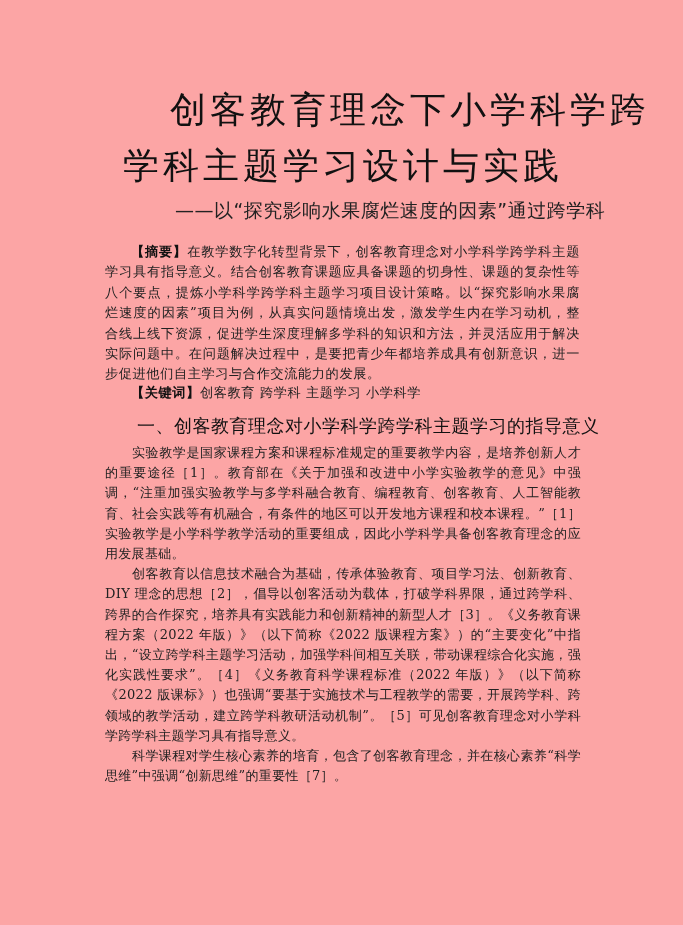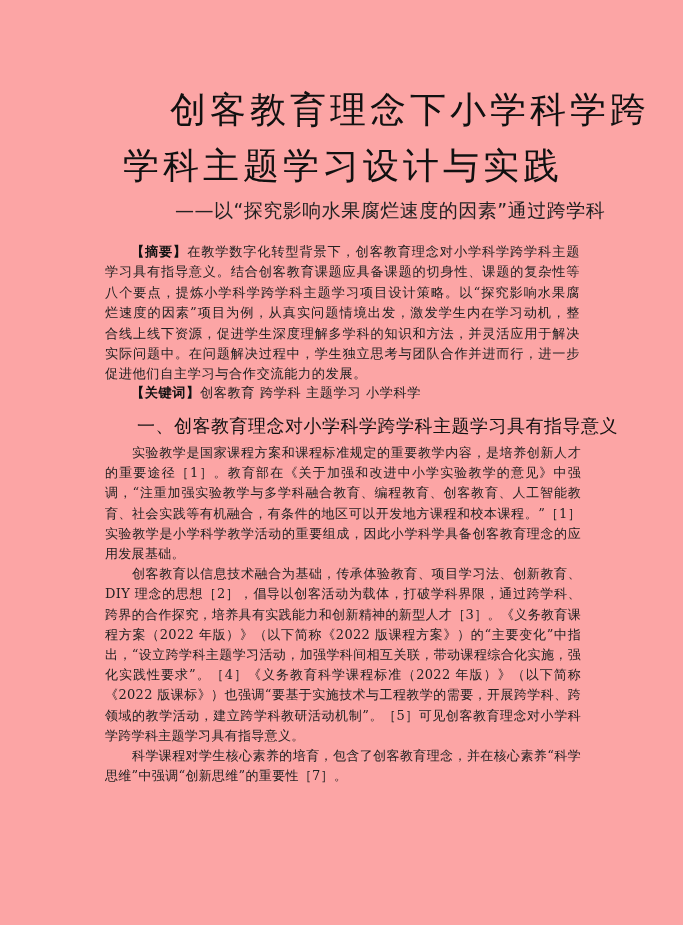--- a/index.html
+++ b/index.html
@@ -48,27 +48,27 @@
 </style>
 </head>
 <body>
 
 <div class="page">
   <div class="title1">创客教育理念下小学科学跨</div>
   <div class="title2">学科主题学习设计与实践</div>
   <div class="subtitle">——以“探究影响水果腐烂速度的因素”通过跨学科</div>
 
   <div class="abstract">
-    <p class="indent"><span class="label">【摘要】</span><span>在教学数字化转型背景下，创客教育理念对小学科学跨学科主题学习具有指导意义。结合创客教育课题应具备课题的切身性、课题的复杂性等八个要点，提炼小学科学跨学科主题学习项目设计策略。以“探究影响水果腐烂速度的因素”项目为例，从真实问题情境出发，激发学生内在学习动机，整合线上线下资源，促进学生深度理解多学科的知识和方法，并灵活应用于解决实际问题中。在问题解决过程中，学生独立思考与团队合作并进而行，进一步促进他们自主学习与合作交流能力的发展。</span></p>
+    <p class="indent"><span class="label">【摘要】</span><span>在教学数字化转型背景下，创客教育理念对小学科学跨学科主题学习具有指导意义。结合创客教育课题应具备课题的切身性、课题的复杂性等八个要点，提炼小学科学跨学科主题学习项目设计策略。以“探究影响水果腐烂速度的因素”项目为例，从真实问题情境出发，激发学生内在学习动机，整合线上线下资源，促进学生深度理解多学科的知识和方法，并灵活应用于解决实际问题中。在问题解决过程中，是要把青少年都培养成具有创新意识，进一步促进他们自主学习与合作交流能力的发展。</span></p>
   </div>
 
   <div class="keywords">
     <p class="indent"><span class="label">【关键词】</span><span>创客教育 跨学科 主题学习 小学科学</span></p>
   </div>
 
-  <div class="section-heading">一、创客教育理念对小学科学跨学科主题学习具有指导意义</div>
+  <div class="section-heading">一、创客教育理念对小学科学跨学科主题学习的指导意义</div>
 
   <div class="body">
     <p>实验教学是国家课程方案和课程标准规定的重要教学内容，是培养创新人才的重要途径［1］。教育部在《关于加强和改进中小学实验教学的意见》中强调，“注重加强实验教学与多学科融合教育、编程教育、创客教育、人工智能教育、社会实践等有机融合，有条件的地区可以开发地方课程和校本课程。”［1］实验教学是小学科学教学活动的重要组成，因此小学科学具备创客教育理念的应用发展基础。</p>
     <p>创客教育以信息技术融合为基础，传承体验教育、项目学习法、创新教育、DIY 理念的思想［2］，倡导以创客活动为载体，打破学科界限，通过跨学科、跨界的合作探究，培养具有实践能力和创新精神的新型人才［3］。《义务教育课程方案（2022 年版）》（以下简称《2022 版课程方案》）的“主要变化”中指出，“设立跨学科主题学习活动，加强学科间相互关联，带动课程综合化实施，强化实践性要求”。［4］《义务教育科学课程标准（2022 年版）》（以下简称《2022 版课标》）也强调“要基于实施技术与工程教学的需要，开展跨学科、跨领域的教学活动，建立跨学科教研活动机制”。［5］可见创客教育理念对小学科学跨学科主题学习具有指导意义。</p>
     <p>科学课程对学生核心素养的培育，包含了创客教育理念，并在核心素养“科学思维”中强调“创新思维”的重要性［7］。</p>
   </div>
 </div>
 
 </body></html>

